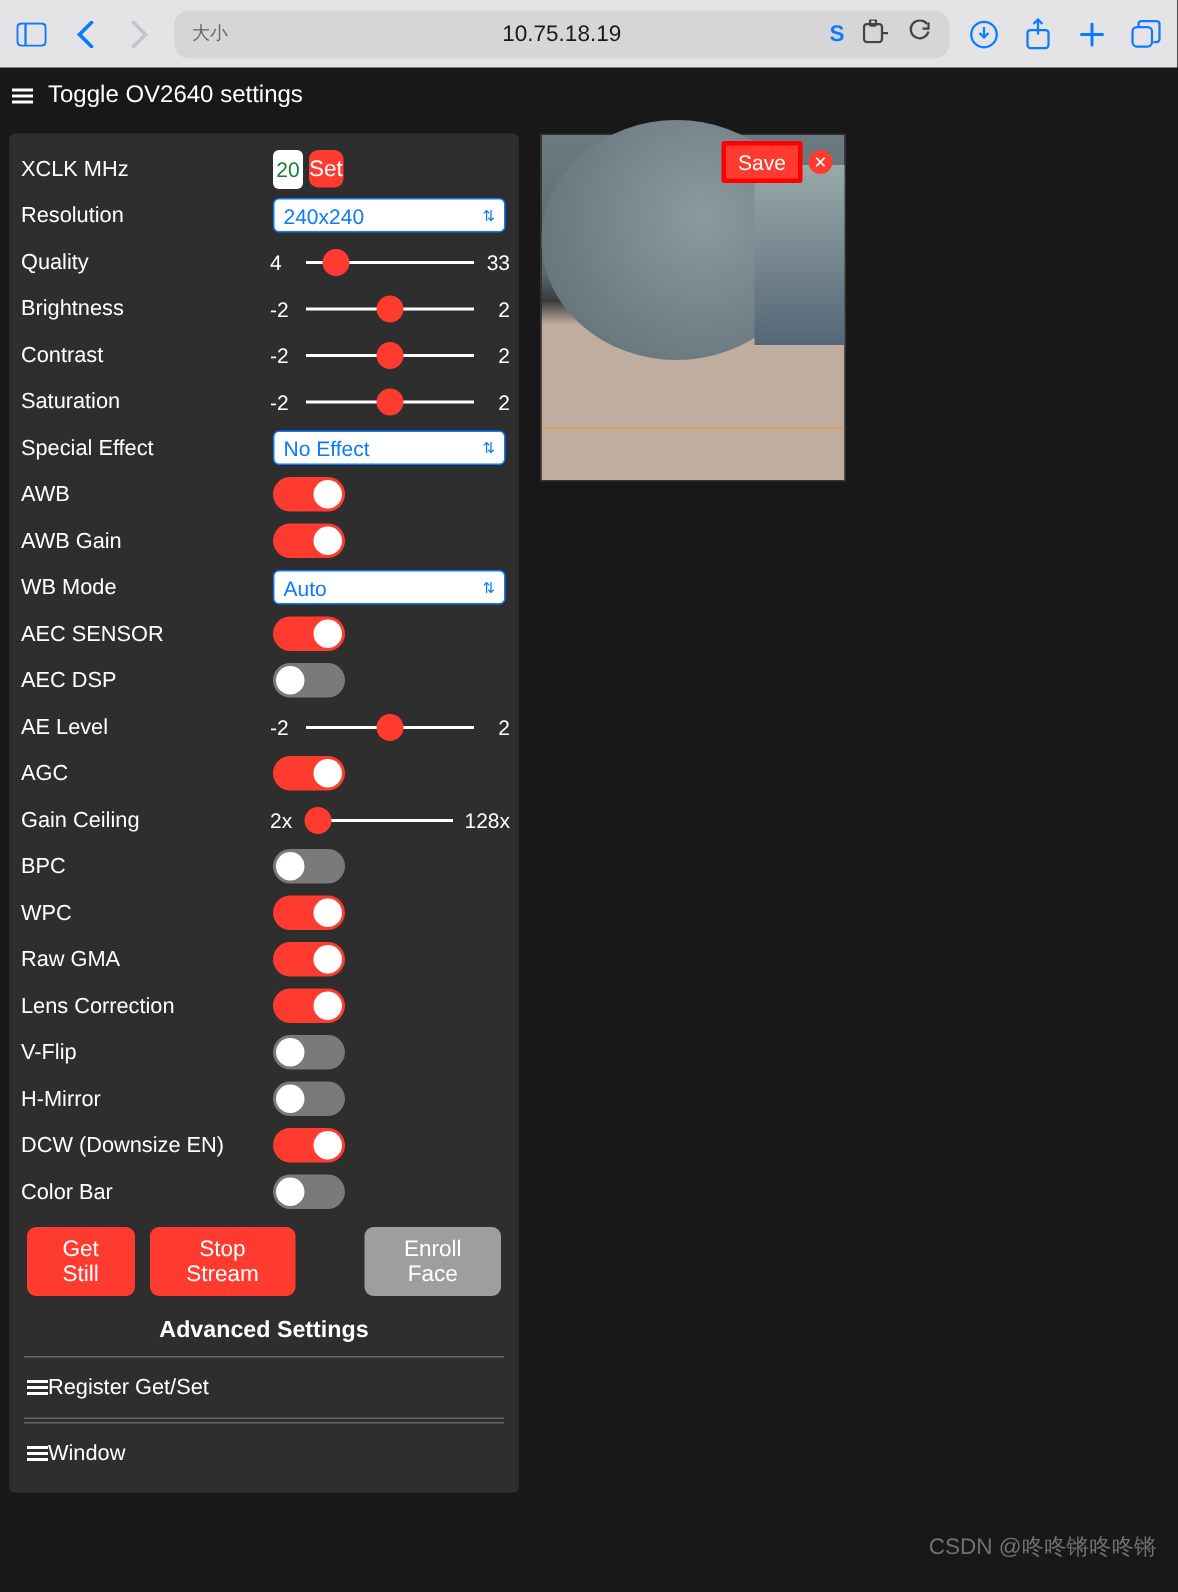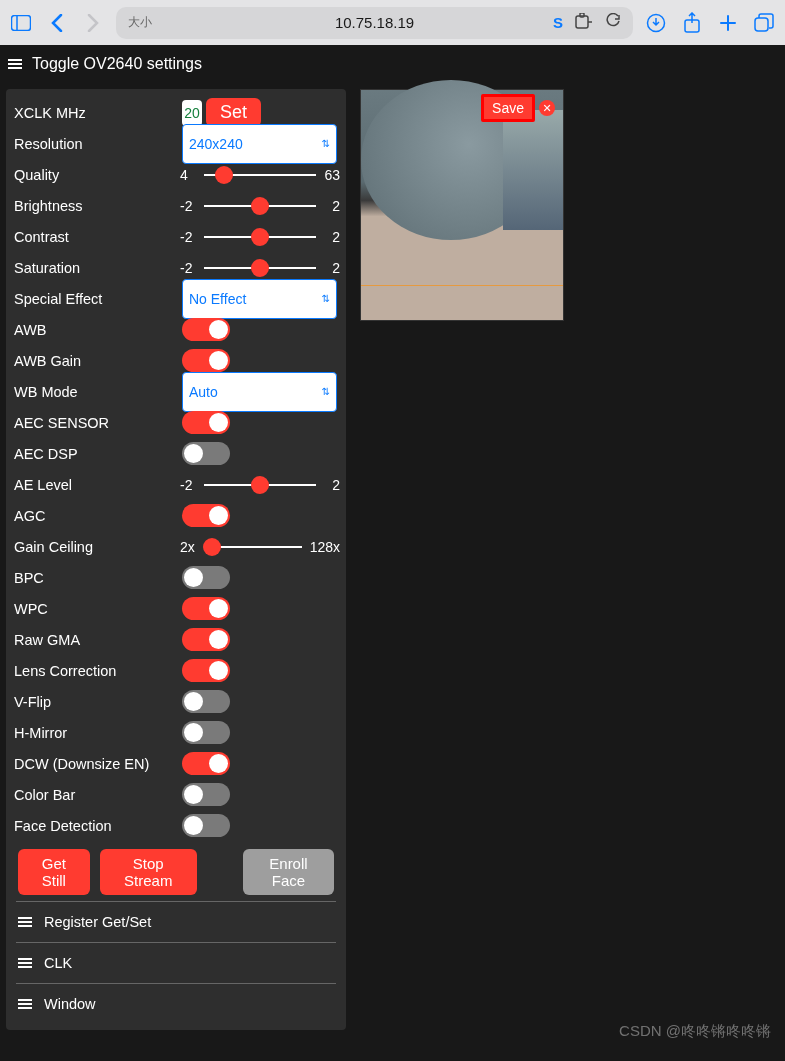--- a/index.html
+++ b/index.html
@@ -21,23 +21,23 @@
 
 
 .content { display: flex; padding: 6px 6px; gap: 14px; }
 .settings { width: 340px; background: #2e2e2e; border-radius: 4px; padding: 8px 6px; }
 .row { display: flex; align-items: center; height: 31px; font-size: 14.5px; }
 .row .label { width: 170px; padding-left: 2px; }
 .row .control { flex: 1; display: flex; align-items: center; }
 
 
 .num-input { width: 20px; height: 26px; background: #fff; color: #15803d; border: none; border-radius: 4px; text-align: center; font-size: 14px; margin-right: 4px; }
-.btn { background: #ff3b30; color: #fff; border: none; border-radius: 6px; padding: 4px 14px; font-size: 18px; cursor: pointer; }
+.btn { background: #ff3b30; color: #fff; border: none; border-radius: 6px; padding: 4px 0; font-size: 15px; cursor: pointer; }
 .btn.gray { background: #9e9e9e; margin-left: 36px; }
-.select { width: 155px; height: 40px; background: #fff; border: 1px solid #0a7aff; border-radius: 4px; color: #0a7aff; font-size: 14px; padding: 0 6px; display: flex; align-items: center; justify-content: space-between; }
+.select { width: 155px; height: 23px; background: #fff; border: 1px solid #0a7aff; border-radius: 4px; color: #0a7aff; font-size: 14px; padding: 0 6px; display: flex; align-items: center; justify-content: space-between; }
 .select .chev { color: #0a7aff; font-size: 10px; }
 
 
 .slider-wrap { display: flex; align-items: center; gap: 8px; width: 160px; }
 .slider-min, .slider-max { font-size: 14px; min-width: 16px; }
 .slider-max { text-align: right; }
 .slider-track { flex: 1; height: 2px; background: #fff; position: relative; }
 .slider-thumb { position: absolute; top: 50%; width: 18px; height: 18px; background: #ff3b30; border-radius: 50%; transform: translate(-50%, -50%); }
 
 
@@ -48,21 +48,21 @@
 .toggle.on .knob { right: 2px; }
 .toggle.off .knob { left: 2px; }
 
 
 .actions { display: flex; gap: 10px; padding: 8px 6px 4px; }
 .actions .btn { padding: 6px 14px; font-size: 15px; }
 
 
 .adv-title { text-align: center; font-weight: 600; font-size: 15.5px; padding: 10px 0 6px; }
 .adv-sep { border-top: 1px solid #666; margin: 2px 4px; }
-.adv-row { display: flex; align-items: center; gap: 12px; padding: 10px 6px; font-size: 14.5px; }
+.adv-row { display: flex; align-items: center; gap: 0; padding: 10px 6px; font-size: 14.5px; }
 
 
 .preview { width: 204px; height: 232px; position: relative; background: linear-gradient(180deg, #6a7a80 0%, #5a6a70 40%, #3a3a3a 48%, #bfaea0 55%, #bfaea0 100%); border: 1px solid #333; }
 .preview .bowl { position: absolute; left: 0; top: -10px; width: 180px; height: 160px; background: radial-gradient(circle at 60% 40%, #8a9aa0, #5c6c72); border-radius: 50%; }
 .preview .box { position: absolute; right: 0; top: 20px; width: 60px; height: 120px; background: linear-gradient(180deg,#9aa, #567); }
 .preview .line { position: absolute; bottom: 34px; left:0; right:0; height:1px; background: rgba(255,140,0,0.6); }
 .save-badge { position: absolute; top: 4px; right: 8px; display:flex; align-items:center; gap:4px; }
 .save-btn { background: #ff3b30; border: 3px solid #ff0000; color:#fff; padding: 3px 8px; font-size:14px; border-radius:2px; }
 .save-x { width:16px; height:16px; background:#ff3b30; border-radius:50%; color:#fff; font-size:11px; display:flex; align-items:center; justify-content:center; }
 
@@ -156,21 +156,21 @@
       </div>
 
     <div class="row">
         <div class="label">Quality</div>
       <div class="control">
           <div class="slider-wrap">
             <span class="slider-min">4</span>
             <div class="slider-track">
               <div class="slider-thumb" style="left:18%"></div>
             </div>
-            <span class="slider-max">63</span>
+            <span class="slider-max">33</span>
           </div>
         </div>
       </div>
 
     <div class="row">
         <div class="label">Brightness</div>
       <div class="control">
           <div class="slider-wrap">
             <span class="slider-min">-2</span>
             <div class="slider-track">
@@ -347,51 +347,40 @@
     <div class="row">
         <div class="label">DCW (Downsize EN)</div>
         <div class="control">
           <div class="toggle on">
             <div class="knob"></div>
           </div>
         </div>
       </div>
     <div class="row">
         <div class="label">Color Bar</div>
-        <div class="control">
-          <div class="toggle off">
-            <div class="knob"></div>
-          </div>
-        </div>
-      </div>
-    <div class="row">
-        <div class="label">Face Detection</div>
         <div class="control">
           <div class="toggle off">
             <div class="knob"></div>
           </div>
         </div>
       </div>
 
     <div class="actions">
       <button class="btn">Get Still</button>
       <button class="btn">Stop Stream</button>
       <button class="btn gray">Enroll Face</button>
     </div>
 
+    <div class="adv-title">Advanced Settings</div>
     <div class="adv-sep"></div>
     <div class="adv-row">
         <div class="hamburger"></div>
         <span>Register Get/Set</span>
       </div>
     <div class="adv-sep"></div>
-    <div class="adv-row">
-        <div class="hamburger"></div>
-        <span>CLK</span>
-      </div>
     <div class="adv-sep"></div>
     <div class="adv-row">
         <div class="hamburger"></div>
         <span>Window</span>
       </div>
   </div>
 
   <div class="preview">
     <div class="bowl"></div>
       <div class="box"></div>

